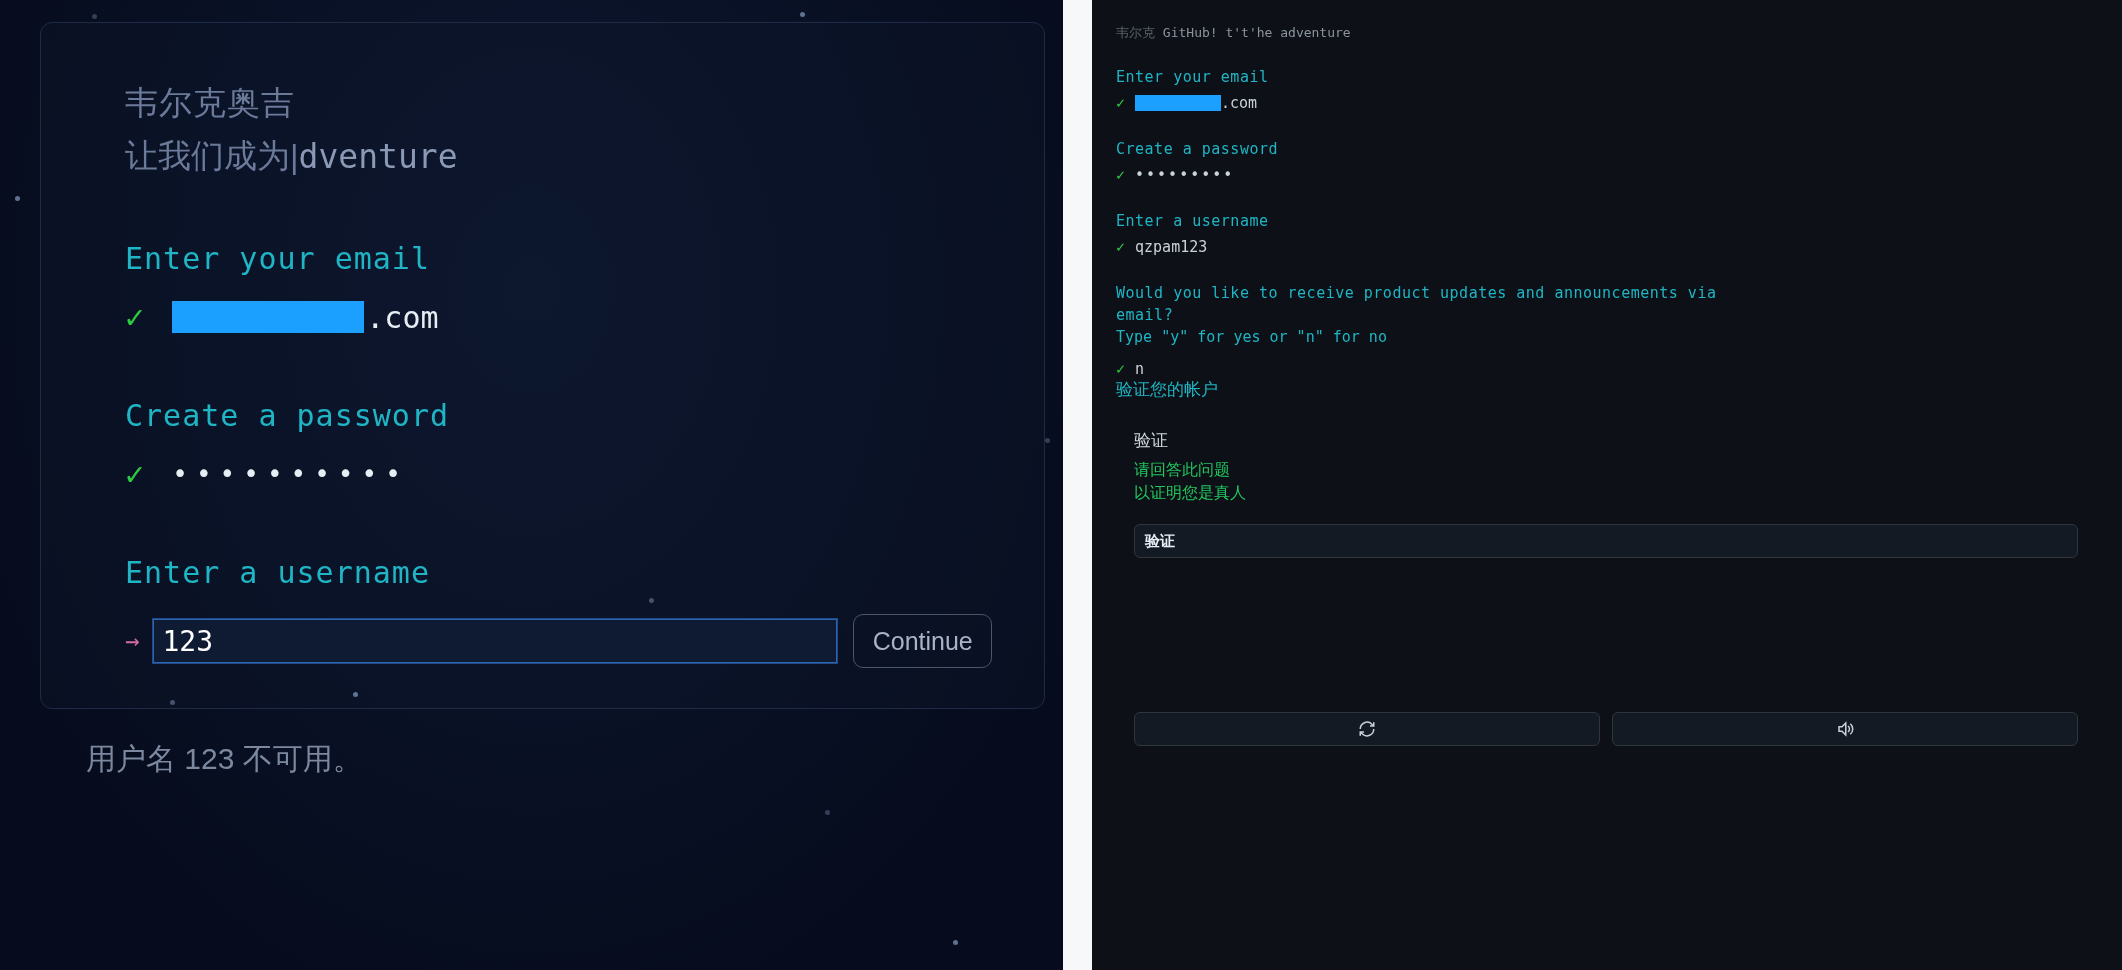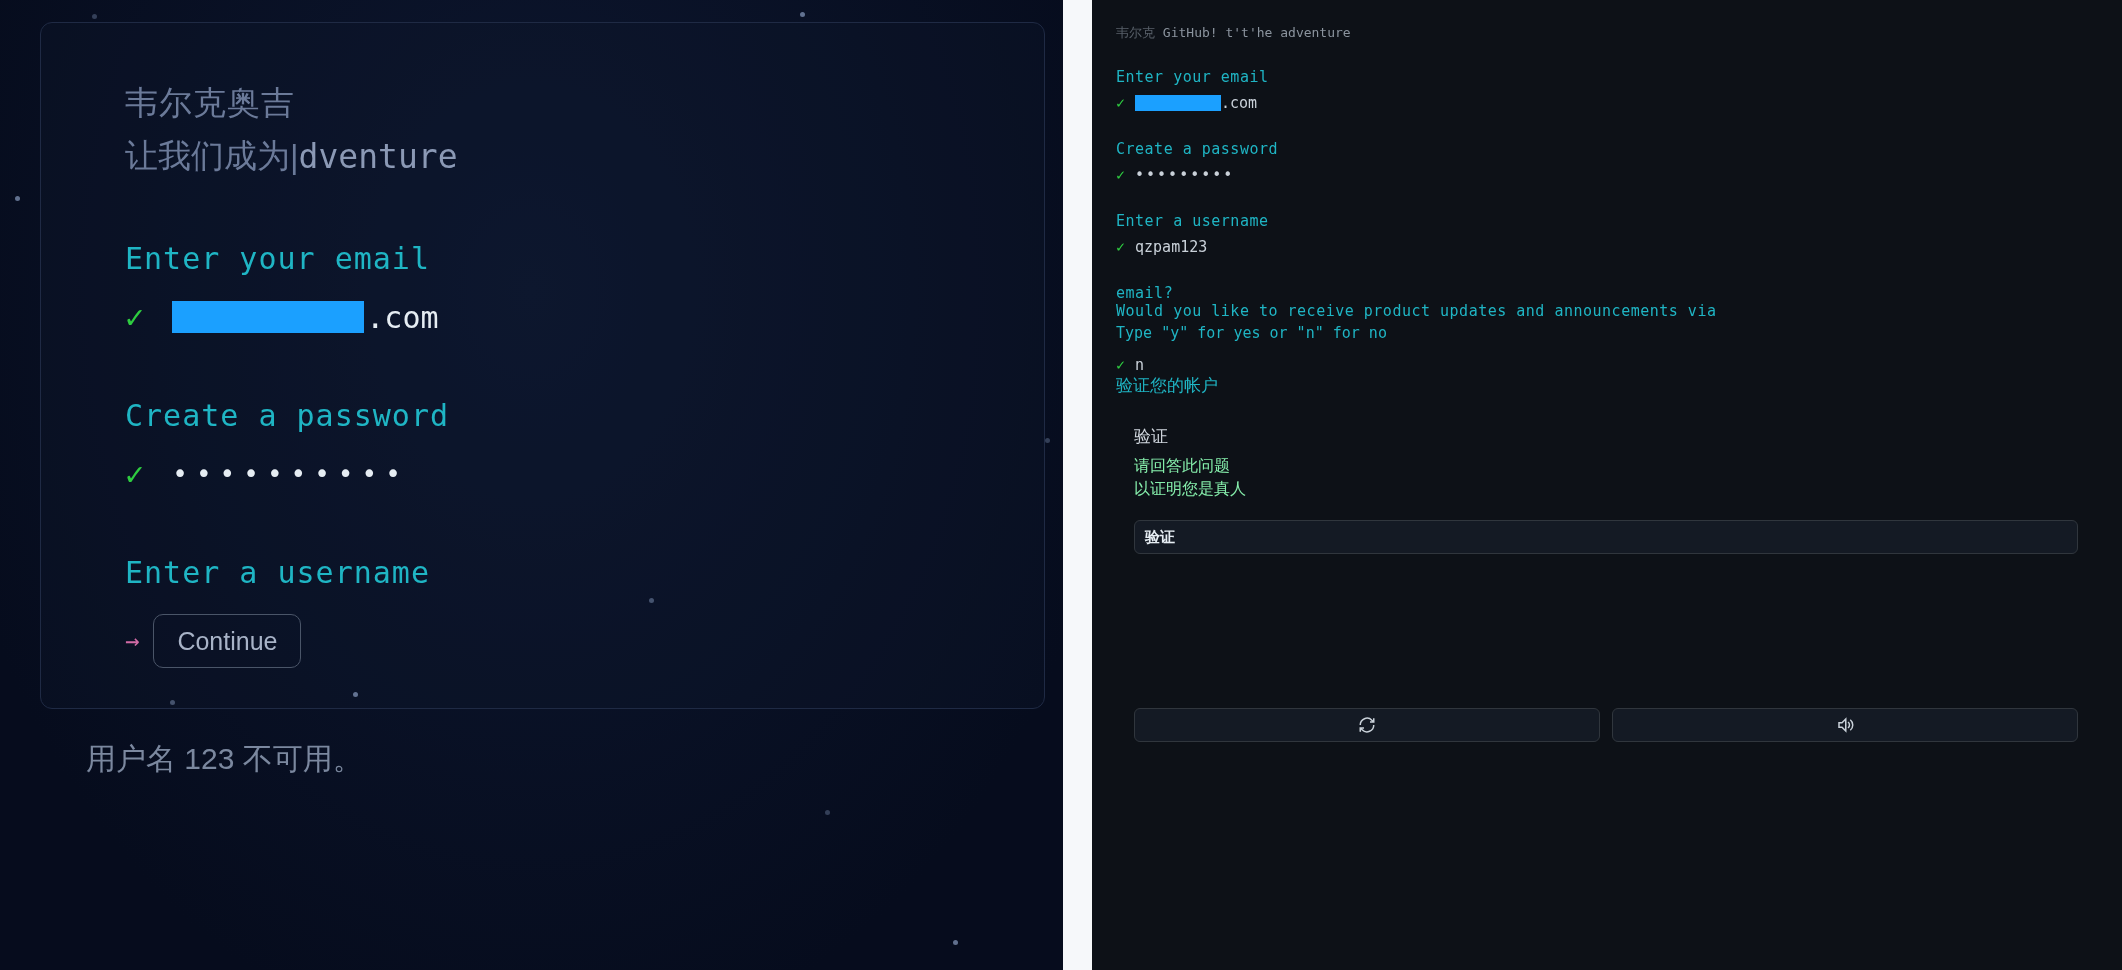--- a/index.html
+++ b/index.html
@@ -201,21 +201,21 @@
     margin-top: 14px;
     border-radius: 6px;
     padding: 14px 18px 18px 18px;
   }
   .captcha-inner-title {
     color: #d0d7de;
     font-family: "Microsoft YaHei", sans-serif;
     font-size: 17px;
   }
   .captcha-line {
-    color: #86efac;
+    color: #22c55e;
     font-family: "Microsoft YaHei", sans-serif;
     font-size: 16px;
     margin-top: 8px;
   }
   .captcha-field-wrap {
     margin-top: 20px;
   }
   .captcha-btn {
     width: 100%;
     height: 34px;
@@ -288,20 +288,21 @@
         <div class="step-value-row">
           <span class="check">✓</span>
           <span class="password-dots">••••••••••</span>
         </div>
       </div>
 
       <div class="step">
         <div class="step-label">Enter a username</div>
         <div class="input-row">
           <span class="arrow">→</span>
+          <input type="text" class="username-input" value="123" style="">
           <button class="continue-btn">Continue</button>
         </div>
       </div>
     </div>
   </div>
 
   <div class="error-msg">用户名 123 不可用。</div>
 </div>
 
 <div class="divider"></div>
@@ -333,22 +334,22 @@
 
   <div class="r-block tight">
     <div class="r-label">Enter a username</div>
     <div class="r-val">
       <span class="r-check">✓</span>
       <span>qzpam123</span>
     </div>
   </div>
 
   <div class="r-block tight">
+    <div class="r-label">Would you like to receive product updates and announcements via</div>
     <div class="r-label" style="margin-top:4px;">email?</div>
-    <div class="r-label">Would you like to receive product updates and announcements via</div>
     <div class="r-subtype">Type "y" for yes or "n" for no</div>
     <div class="r-val" style="margin-top:14px;">
       <span class="r-check">✓</span>
       <span>n</span>
     </div>
   </div>
 
   <div class="r-verify-title">验证您的帐户</div>
 
   <div class="captcha-box">

